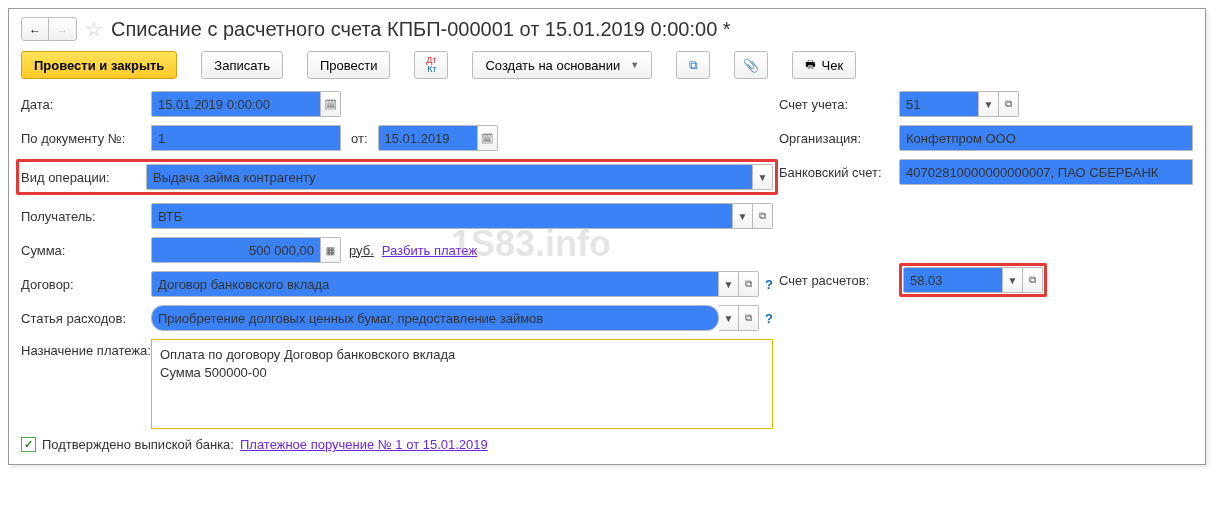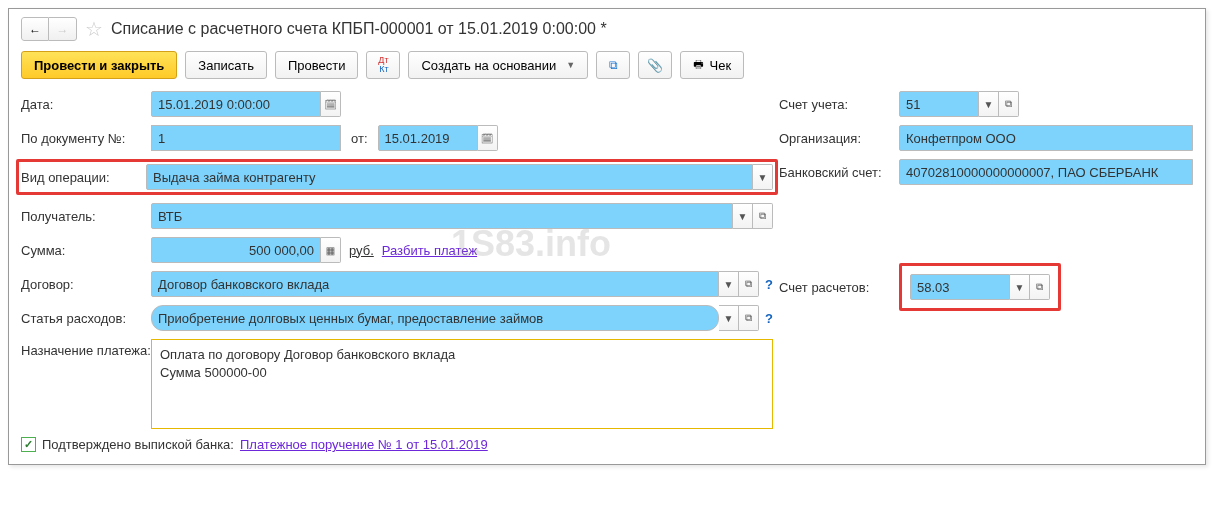--- a/index.html
+++ b/index.html
@@ -36,27 +36,27 @@
   }
   .nav-group { display:flex; border-radius:3px; overflow:hidden;}
   .nav-group .nav-btn:first-child{border-radius:3px 0 0 3px;}
   .nav-group .nav-btn:last-child{border-radius:0 3px 3px 0; border-left:none;}
   .star {
     color: #ccc;
     font-size: 20px;
     cursor: pointer;
   }
   .title {
-    font-size: 16px;
+    font-size: 20px;
     color: #333;
   }
   .toolbar {
     display: flex;
     align-items: center;
-    gap: 8px;
+    gap: 24px;
     margin-bottom: 12px;
   }
   .btn {
     height: 28px;
     padding: 0 12px;
     border: 1px solid #bbb;
     background: linear-gradient(#fff,#f2f2f2);
     border-radius: 3px;
     font-size: 13px;
     cursor: pointer;
@@ -83,21 +83,21 @@
   .col-left { flex: 0 0 600px; }
   .col-right { flex: 1; }
   
   .row { display:flex; align-items:center; margin-bottom:8px; min-height:26px;}
   .lbl { width: 130px; flex-shrink:0; }
   .lbl-r { width: 120px; flex-shrink:0; }
   
   .fld {
     height: 26px;
     border: 1px solid #bbb;
-    background: #7dd3fc;
+    background: #3b82f6;
     padding: 0 6px;
     font-size: 13px;
     display: inline-flex;
     align-items: center;
   }
   .input-lookup {
     display: inline-flex;
     align-items: stretch;
     height: 26px;
   }
@@ -297,21 +297,21 @@
         <div class="input-lookup" style="flex:1">
           <div class="fld" style="flex:1">40702810000000000007, ПАО СБЕРБАНК</div>
 
         </div>
       </div>
 
       <div style="height:70px"></div>
 
       <div class="row">
         <div class="lbl-r">Счет расчетов:</div>
-        <div class="highlight-red" style="display:inline-flex;padding:8px;">
+        <div class="highlight-red" style="display:inline-flex;padding:1px;">
           <div class="input-lookup">
             <div class="fld" style="width:100px">58.03</div>
             <div class="tiny">▼</div>
             <div class="tiny">⧉</div>
           </div>
         </div>
       </div>
 
     </div>
   </div>

